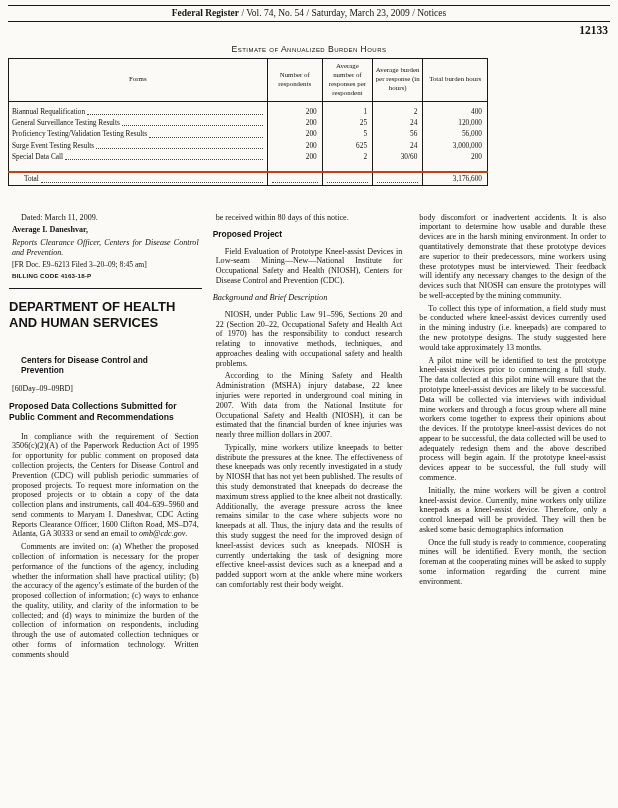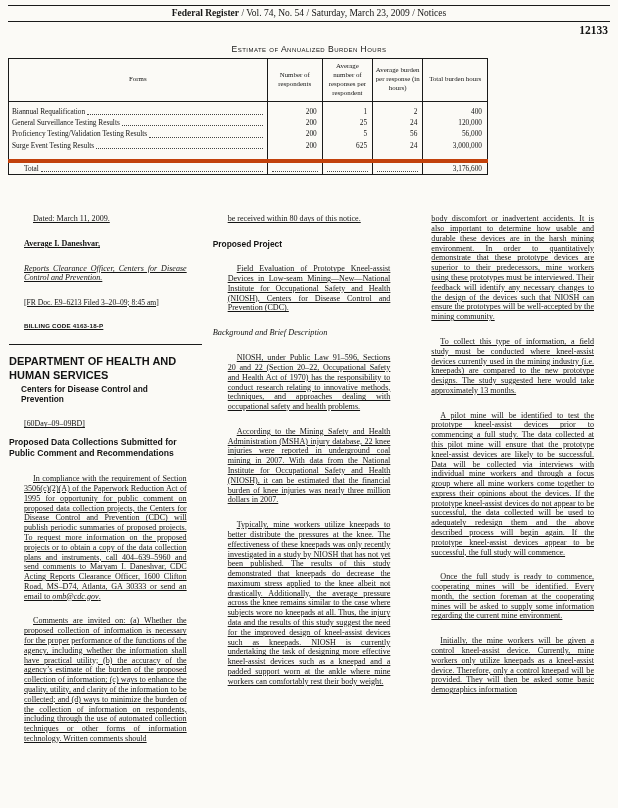--- a/index.html
+++ b/index.html
@@ -45,41 +45,41 @@
   .burden-table .num { text-align: right; padding-right: 5px; }
   tr.first-data td { padding-top: 4px; }
   .form-cell-inner { display: flex; align-items: flex-end; }
   .form-text { white-space: nowrap; overflow: hidden; }
   .leader {
     flex: 1 1 auto; min-width: 8px; height: 1px;
     border-bottom: 1px dotted #444; margin: 0 1px 2px 2px;
   }
   .leader-fill { border-bottom: 1px dotted #444; height: 1px; margin: 0 1px 2px; }
   tr.spacer td { height: 10px; }
-  tfoot td { border-top: 4px solid #c2410c; padding-top: 1px; padding-bottom: 2px; }
+  tfoot td { border-top: 2px solid #c2410c; padding-top: 1px; padding-bottom: 2px; }
   .total-indent { padding-left: 12px; }
 
   
   .columns { display: flex; gap: 11px; margin: 24px 9px 0; }
   .col { flex: 1 1 0; min-width: 0; font-size: 8.1px; line-height: 1.21; text-align: justify; }
-  .col p { margin: 15px; text-indent: 9px; text-decoration: underline; }
+  .col p { margin: 3px; text-indent: 9px; }
   .col p.noindent { text-indent: 0; }
 
   .dated { margin-bottom: 3px; }
   .sig-name { font-weight: bold; text-indent: 0 !important; }
   .sig-title { font-style: italic; text-indent: 0 !important; line-height: 1.15; margin-bottom: 3px !important; }
   .fr-doc { text-indent: 0 !important; font-size: 7.6px; }
   .billing {
     font-family: "Liberation Sans", sans-serif; font-weight: bold;
     font-size: 6.2px; letter-spacing: .2px; text-indent: 0 !important; margin-top: 1px !important;
   }
   .doc-rule { border: 0; border-top: 1px solid #1a1a1a; margin: 8px 0 10px; }
   h2.dept {
-    font-family: "Liberation Sans", sans-serif; font-size: 11px; font-weight: bold;
-    margin: 0 0 1px; text-align: left; line-height: 1.25;
+    font-family: "Liberation Sans", sans-serif; font-size: 13px; font-weight: bold;
+    margin: 0 0 24px; text-align: left; line-height: 1.25;
   }
   h3.agency {
     font-family: "Liberation Sans", sans-serif; font-size: 8.3px; font-weight: bold;
     margin: 0 12px 8px; text-align: left; line-height: 1.25;
   }
   .docket { text-indent: 0 !important; margin-bottom: 8px !important; font-size: 7.9px; }
   h3.notice-title {
     font-family: "Liberation Sans", sans-serif; font-size: 8.6px; font-weight: bold;
     margin: 0 0 8px; text-align: left; line-height: 1.3;
   }
@@ -163,20 +163,32 @@
           <td>
               <span class="form-cell-inner">
                 <span class="form-text">Surge Event Testing Results</span>
                 <span class="leader"></span>
               </span>
             </td>
           <td class="num">200</td>
           <td class="num">625</td>
           <td class="num">24</td>
           <td class="num">3,000,000</td>
+        </tr>
+        <tr>
+          <td>
+              <span class="form-cell-inner">
+                <span class="form-text">Special Data Call</span>
+                <span class="leader"></span>
+              </span>
+            </td>
+          <td class="num">200</td>
+          <td class="num">2</td>
+          <td class="num">30/60</td>
+          <td class="num">200</td>
         </tr>
         <tr class="spacer">
           <td></td>
           <td></td>
           <td></td>
           <td></td>
           <td></td>
         </tr>
       </tbody>
       <tfoot>
@@ -226,18 +238,18 @@
       <h4 class="background">Background and Brief Description</h4>
       <p>NIOSH, under Public Law 91–596, Sections 20 and 22 (Section 20–22, Occupational Safety and Health Act of 1970) has the responsibility to conduct research relating to innovative methods, techniques, and approaches dealing with occupational safety and health problems.</p>
       <p>According to the Mining Safety and Health Administration (MSHA) injury database, 22 knee injuries were reported in underground coal mining in 2007. With data from the National Institute for Occupational Safety and Health (NIOSH), it can be estimated that the financial burden of knee injuries was nearly three million dollars in 2007.</p>
       <p>Typically, mine workers utilize kneepads to better distribute the pressures at the knee. The effectiveness of these kneepads was only recently investigated in a study by NIOSH that has not yet been published. The results of this study demonstrated that kneepads do decrease the maximum stress applied to the knee albeit not drastically. Additionally, the average pressure across the knee remains similar to the case where subjects wore no kneepads at all. Thus, the injury data and the results of this study suggest the need for the improved design of kneel-assist devices such as kneepads. NIOSH is currently undertaking the task of designing more effective kneel-assist devices such as a kneepad and a padded support worn at the ankle where mine workers can comfortably rest their body weight.</p>
     </div>
 
     <div class="col">
       <p class="noindent">body discomfort or inadvertent accidents. It is also important to determine how usable and durable these devices are in the harsh mining environment. In order to quantitatively demonstrate that these prototype devices are superior to their predecessors, mine workers using these prototypes must be interviewed. Their feedback will identify any necessary changes to the design of the devices such that NIOSH can ensure the prototypes will be well-accepted by the mining community.</p>
       <p>To collect this type of information, a field study must be conducted where kneel-assist devices currently used in the mining industry (i.e. kneepads) are compared to the new prototype designs. The study suggested here would take approximately 13 months.</p>
       <p>A pilot mine will be identified to test the prototype kneel-assist devices prior to commencing a full study. The data collected at this pilot mine will ensure that the prototype kneel-assist devices are likely to be successful. Data will be collected via interviews with individual mine workers and through a focus group where all mine workers come together to express their opinions about the devices. If the prototype kneel-assist devices do not appear to be successful, the data collected will be used to adequately redesign them and the above described process will begin again. If the prototype kneel-assist devices appear to be successful, the full study will commence.</p>
+      <p>Initially, the mine workers will be given a control kneel-assist device. Currently, mine workers only utilize kneepads as a kneel-assist device. Therefore, only a control kneepad will be provided. They will then be asked some basic demographics information</p>
       <p>Once the full study is ready to commence, cooperating mines will be identified. Every month, the section foreman at the cooperating mines will be asked to supply some information regarding the current mine environment.</p>
-      <p>Initially, the mine workers will be given a control kneel-assist device. Currently, mine workers only utilize kneepads as a kneel-assist device. Therefore, only a control kneepad will be provided. They will then be asked some basic demographics information</p>
     </div>
 
   </main>
 </div>
 
 </body></html>

